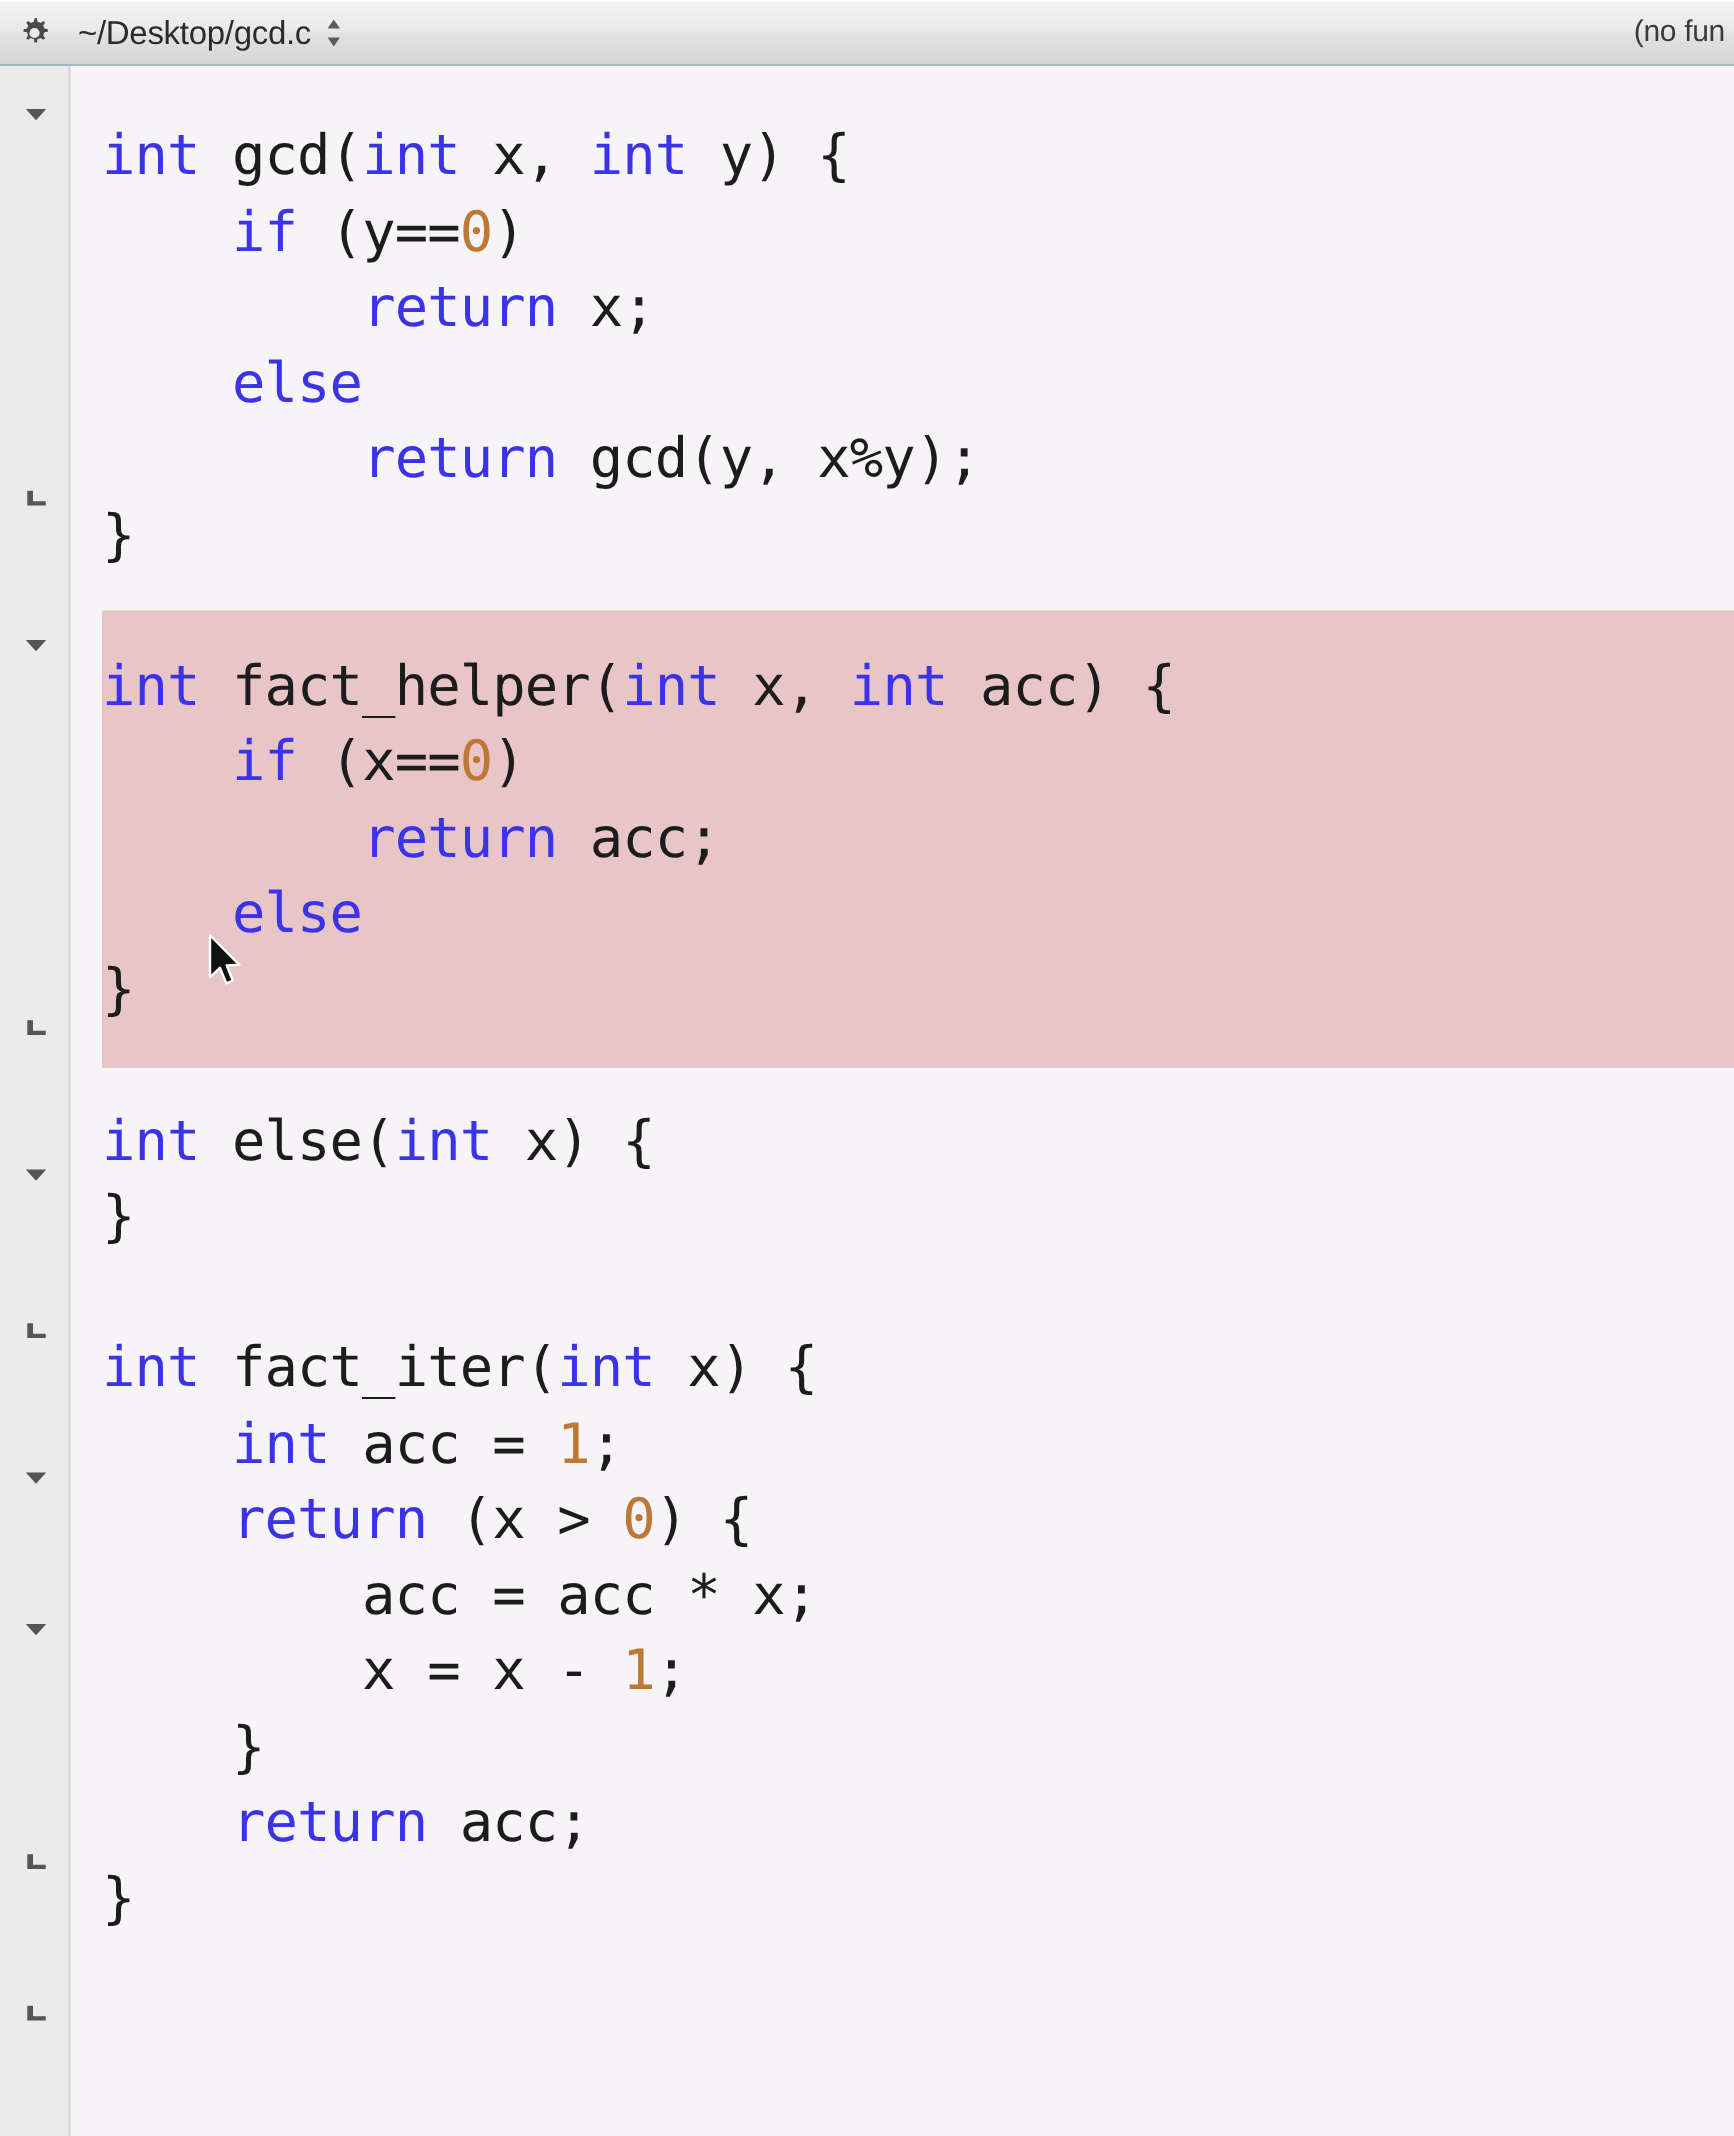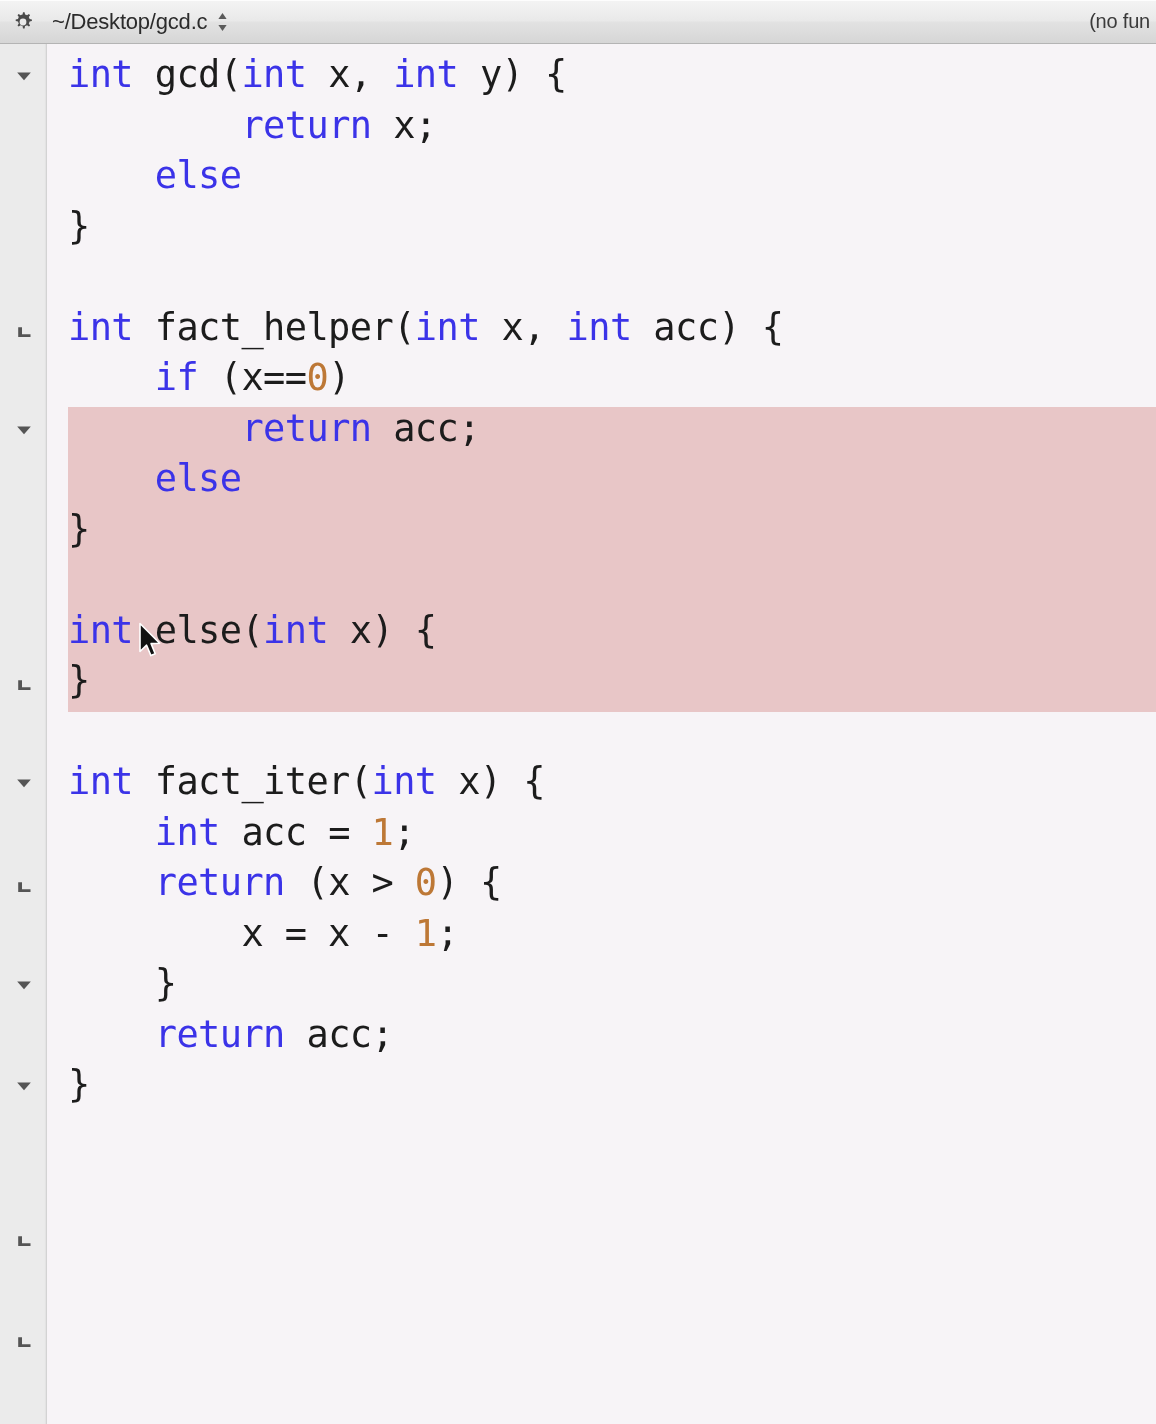--- a/index.html
+++ b/index.html
@@ -118,20 +118,21 @@
   .highlight-block {
     position: absolute;
     left: 21px;
     right: 0;
     background: #e8c6c7;
   }
 
   .lines {
     position: relative;
     padding-top: 6px;
+    margin-top: 29px;
   }
 
   .line {
     position: relative;
     height: 50.5px;
     line-height: 50.5px;
     white-space: pre;
     font-family: "DejaVu Sans Mono", "Liberation Mono", monospace;
     font-size: 37px;
     color: #1c1c1c;
@@ -245,36 +246,39 @@
           <svg viewBox="0 0 20 20" width="20" height="20">
             <path d="M4.2 4.2 L8.0 4.2 L8.0 11.2 L16.5 11.2 L16.5 14.0 L4.2 14.0 Z" fill="#555555"></path>
           </svg>
         </span>
       </div>
 
     <div class="code-area">
       <div class="highlight-block" id="highlight" style="top: 362.5px; height: 305px; background: rgb(232, 198, 199);"></div>
       <div class="lines" id="lines">
           <div class="line"><span class="kw">int</span><span class="id"> gcd(</span><span class="kw">int</span><span class="id"> x, </span><span class="kw">int</span><span class="id"> y) {</span></div>
+          <div class="line"><span class="id">    </span><span class="kw">if</span><span class="id"> (y==</span><span class="num">0</span><span class="id">)</span></div>
           <div class="line"><span class="id">        </span><span class="kw">return</span><span class="id"> x;</span></div>
           <div class="line"><span class="id">    </span><span class="kw">else</span></div>
+          <div class="line"><span class="id">        </span><span class="kw">return</span><span class="id"> gcd(y, x%y);</span></div>
           <div class="line"><span class="id">}</span></div>
           <div class="line">&nbsp;</div>
           <div class="line"><span class="kw">int</span><span class="id"> fact_helper(</span><span class="kw">int</span><span class="id"> x, </span><span class="kw">int</span><span class="id"> acc) {</span></div>
           <div class="line"><span class="id">    </span><span class="kw">if</span><span class="id"> (x==</span><span class="num">0</span><span class="id">)</span></div>
           <div class="line"><span class="id">        </span><span class="kw">return</span><span class="id"> acc;</span></div>
           <div class="line"><span class="id">    </span><span class="kw">else</span></div>
           <div class="line"><span class="id">}</span></div>
           <div class="line">&nbsp;</div>
           <div class="line"><span class="kw">int</span><span class="id"> else(</span><span class="kw">int</span><span class="id"> x) {</span></div>
           <div class="line"><span class="id">}</span></div>
           <div class="line">&nbsp;</div>
           <div class="line"><span class="kw">int</span><span class="id"> fact_iter(</span><span class="kw">int</span><span class="id"> x) {</span></div>
           <div class="line"><span class="id">    </span><span class="kw">int</span><span class="id"> acc = </span><span class="num">1</span><span class="id">;</span></div>
           <div class="line"><span class="id">    </span><span class="kw">return</span><span class="id"> (x &gt; </span><span class="num">0</span><span class="id">) {</span></div>
+          <div class="line"><span class="id">        acc = acc * x;</span></div>
           <div class="line"><span class="id">        x = x - </span><span class="num">1</span><span class="id">;</span></div>
           <div class="line"><span class="id">    }</span></div>
           <div class="line"><span class="id">    </span><span class="kw">return</span><span class="id"> acc;</span></div>
           <div class="line"><span class="id">}</span></div>
           <div class="line">&nbsp;</div>
         </div>
     </div>
 
     <span class="cursor-pointer" id="mousePointer" style="left: 138px; top: 578px;">
       <svg viewBox="0 0 26 38" width="26" height="38" aria-hidden="true">

